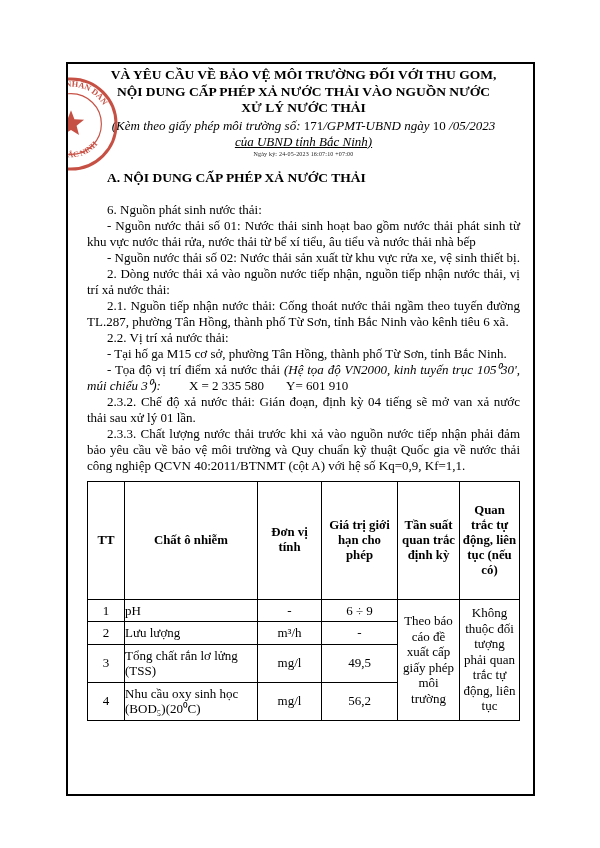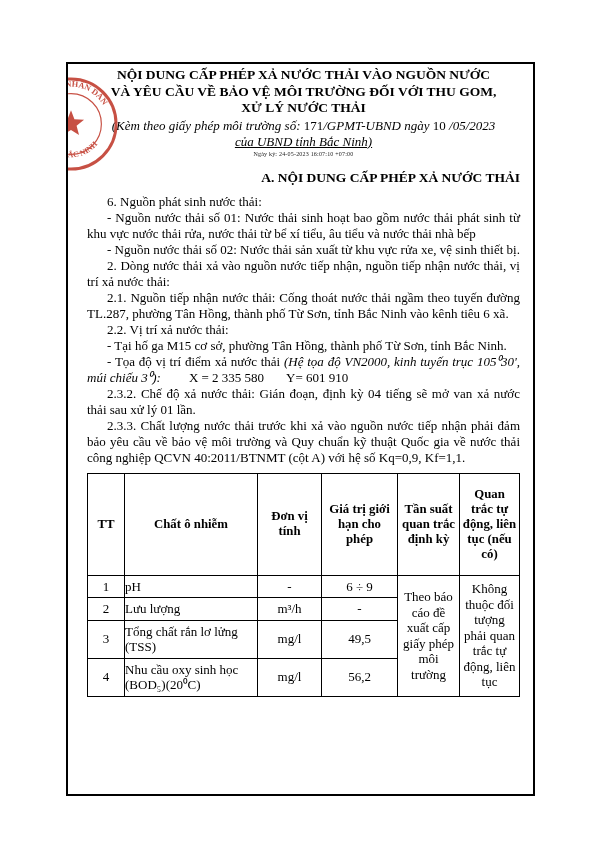--- a/index.html
+++ b/index.html
@@ -7,28 +7,28 @@
   .page{position:absolute;inset:0;background:#ffffff;overflow:hidden;}
   .doc-frame{position:absolute;left:66px;top:62px;width:469px;height:734px;border:2px solid #000;padding:3px 13px 0 19px;box-sizing:border-box;overflow:hidden;}
   .seal{position:absolute;left:-46px;top:11px;width:98px;height:98px;opacity:.88;z-index:3;}
   .hdr{text-align:center;position:relative;z-index:1;}
   .hdr-appendix{font-weight:bold;font-size:13px;line-height:16px;}
   .hdr-line{font-weight:bold;font-size:13.5px;line-height:16.5px;}
   .attach-line{font-size:13px;font-style:italic;line-height:16px;margin-top:1px;}
   .attach-num{font-style:normal;}
   .attach-line2{font-size:13px;font-style:italic;line-height:16px;text-decoration:underline;}
   .sig-note{font-size:6px;line-height:9px;color:#222;letter-spacing:.2px;}
-  .section-title{font-weight:bold;font-size:13.5px;line-height:17px;margin-top:10px;margin-bottom:8px;text-indent:20px;text-align:right;}
+  .section-title{font-weight:bold;font-size:13.5px;line-height:17px;margin-top:10px;margin-bottom:16px;text-indent:20px;}
   .bodytext p{margin:0;font-size:13px;line-height:16px;text-align:justify;text-indent:20px;}
   .it{font-style:italic;}
   .coord-x{margin-left:28px;}
   .coord-y{margin-left:22px;}
   table.params{width:100%;border-collapse:collapse;margin-top:7px;table-layout:fixed;}
   .params th,.params td{border:1px solid #000;box-sizing:border-box;}
-  .params th{font-weight:bold;font-size:12.8px;line-height:15px;text-align:center;vertical-align:middle;padding:13px 2px;}
+  .params th{font-weight:bold;font-size:12.8px;line-height:15px;text-align:center;vertical-align:middle;padding:21px 2px;}
   .params td{font-size:13px;line-height:15.5px;text-align:center;vertical-align:middle;padding:3px 2px;}
   .params td.cell-name{text-align:left;padding-left:0;}
 </style>
 </head>
 <body>
 
 <div class="page">
   <div class="doc-frame">
 
     <div class="seal">
@@ -43,22 +43,22 @@
         <text font-size="8.5" fill="#c0392b" font-family="Liberation Serif, serif" font-weight="bold">
           <textPath href="#sealTopArc" startOffset="50%" text-anchor="middle">ỦY BAN NHÂN DÂN</textPath>
         </text>
         <text font-size="8" fill="#c0392b" font-family="Liberation Serif, serif" font-weight="bold">
           <textPath href="#sealBottomArc" startOffset="50%" text-anchor="middle">TỈNH BẮC NINH</textPath>
         </text>
       </svg>
     </div>
 
     <div class="hdr">
+      <div class="hdr-line">VÀ YÊU CẦU VỀ BẢO VỆ MÔI TRƯỜNG ĐỐI VỚI THU GOM,</div>
       <div class="hdr-line">NỘI DUNG CẤP PHÉP XẢ NƯỚC THẢI VÀO NGUỒN NƯỚC</div>
-      <div class="hdr-line">VÀ YÊU CẦU VỀ BẢO VỆ MÔI TRƯỜNG ĐỐI VỚI THU GOM,</div>
       <div class="hdr-line">XỬ LÝ NƯỚC THẢI</div>
       <div class="attach-line">
         <span>(Kèm theo giấy phép môi trường số: </span><span class="attach-num">171</span><span>/GPMT-UBND ngày </span><span class="attach-num">10</span><span> /05/2023</span>
       </div>
       <div class="attach-line2">của UBND tỉnh Bắc Ninh)</div>
       <div class="sig-note">Ngày ký: 24-05-2023 16:07:10 +07:00</div>
     </div>
 
     <div class="bodytext">
       <div class="section-title">A. NỘI DUNG CẤP PHÉP XẢ NƯỚC THẢI</div>

